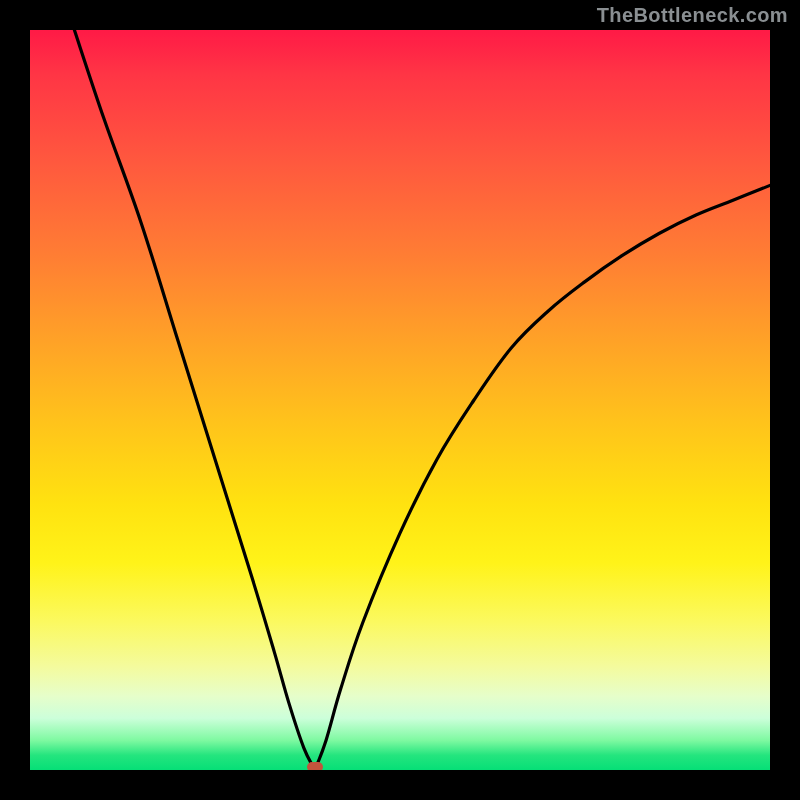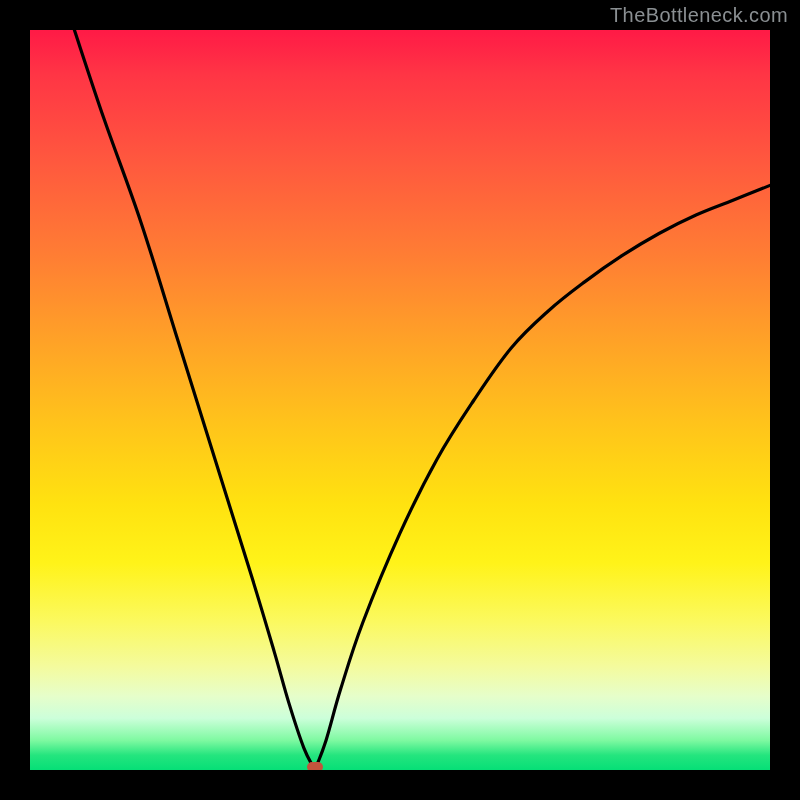--- a/index.html
+++ b/index.html
@@ -17,21 +17,21 @@
     height: 800px;
     background: #000;
   }
   .watermark {
     position: absolute;
     top: 4px;
     right: 12px;
     color: #8a8f92;
     font-size: 20px;
     letter-spacing: 0.4px;
-    font-weight: 400;
+    font-weight: 700;
     z-index: 20;
   }
   .plot {
     position: absolute;
     left: 30px;
     top: 30px;
     width: 740px;
     height: 740px;
     overflow: hidden;
     z-index: 5;

